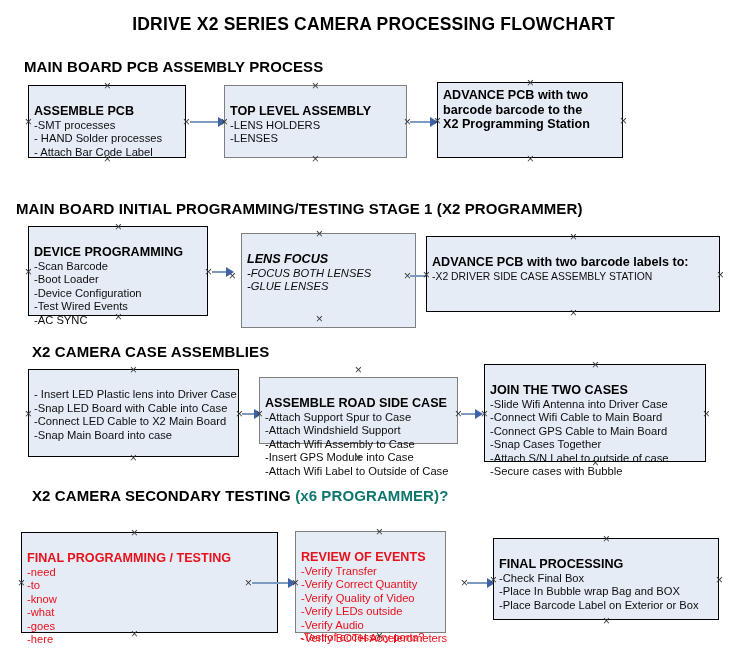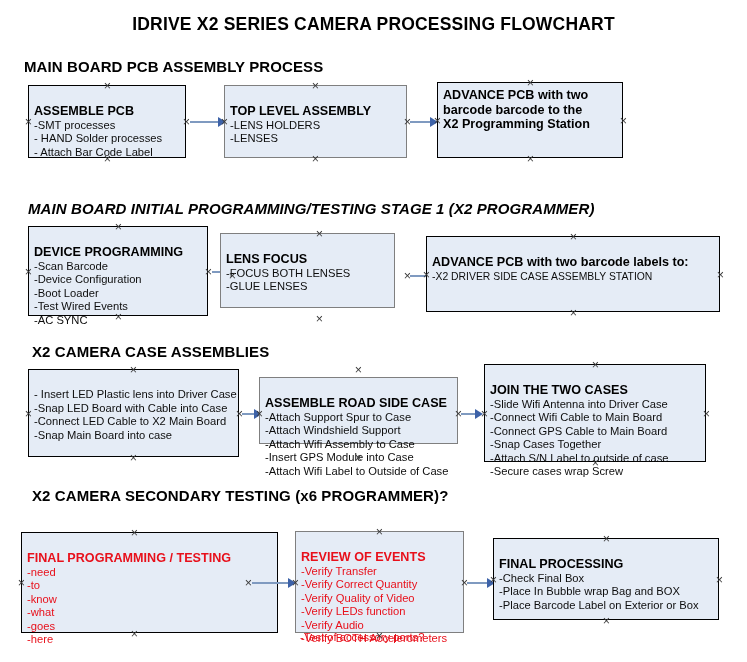--- a/index.html
+++ b/index.html
@@ -19,21 +19,21 @@
     left:0;top:14px;width:747px;
     text-align:center;
     font-size:17.5px;font-weight:bold;color:#000;
     letter-spacing:.2px;
   }
   .section-title{
     position:absolute;
     font-size:15px;font-weight:bold;color:#000;
     white-space:nowrap;letter-spacing:.1px;
   }
-  .section-title .accent{color:#000000;}
+  .section-title .accent{color:#0f766e;}
 
   
   .box{
     position:absolute;
     background:#e5ecf6;
     box-sizing:border-box;
     padding:18px 4px 2px 5px;
   }
   .box.black{border:1.4px solid #000000;}
   .box.gray {border:1.7px solid #7f7f7f;}
@@ -124,43 +124,43 @@
   <div class="box black" style="left:437px;top:82px;width:186px;height:76px;padding-top:5px;">
     <div class="hd">ADVANCE PCB with two</div>
     <div class="hd">barcode barcode to the</div>
     <div class="hd"> X2 Programming Station</div>
   </div>
   <div class="hx" style="left:526px;top:78px;"></div>
   <div class="hx" style="left:526px;top:154px;"></div>
   <div class="hx" style="left:433px;top:116px;"></div>
   <div class="hx" style="left:619px;top:116px;"></div>
 
-  <div class="section-title" style="left:28px;top:200px;font-style:italic;">
+  <div class="section-title" style="left:16px;top:200px;">
     <span>MAIN BOARD INITIAL PROGRAMMING/TESTING STAGE 1 (X2 PROGRAMMER)</span>
   </div>
 
   <div class="box black" style="left:28px;top:226px;width:180px;height:90px;">
     <div class="hd">DEVICE PROGRAMMING</div>
     <div class="li">-Scan Barcode</div>
+    <div class="li">-Boot Loader</div>
     <div class="li">-Device Configuration</div>
-    <div class="li">-Boot Loader</div>
     <div class="li">-Test Wired Events</div>
     <div class="li">-AC SYNC</div>
   </div>
   <div class="hx" style="left:114px;top:222px;"></div>
   <div class="hx" style="left:114px;top:312px;"></div>
   <div class="hx" style="left:24px;top:267px;"></div>
   <div class="hx" style="left:204px;top:267px;"></div>
 
   <div class="conn" style="left:212px;top:267px;width:22px;">
     <div class="shaft"></div>
     <div class="head"></div>
   </div>
 
-  <div class="box gray" style="left:220px;top:233px;width:175px;height:75px;">
+  <div class="box gray" style="left:241px;top:233px;width:175px;height:95px;font-style:italic;">
     <div class="hd">LENS FOCUS</div>
     <div class="li">-FOCUS BOTH LENSES</div>
     <div class="li">-GLUE LENSES</div>
   </div>
   <div class="hx" style="left:315px;top:229px;"></div>
   <div class="hx" style="left:315px;top:314px;"></div>
   <div class="hx" style="left:228px;top:271px;"></div>
   <div class="hx" style="left:403px;top:271px;"></div>
 
   <div class="conn" style="left:410px;top:271px;width:24px;">
@@ -215,21 +215,21 @@
     <div class="head"></div>
   </div>
 
   <div class="box black" style="left:484px;top:364px;width:222px;height:98px;">
     <div class="hd">JOIN THE TWO CASES</div>
     <div class="li">-Slide Wifi Antenna into Driver Case</div>
     <div class="li">-Connect Wifi Cable to Main Board</div>
     <div class="li">-Connect GPS Cable to Main Board</div>
     <div class="li">-Snap Cases Together</div>
     <div class="li">-Attach S/N Label to outside of case</div>
-    <div class="li">-Secure cases wrap Screw</div>
+    <div class="li">-Secure cases with Bubble</div>
   </div>
   <div class="hx" style="left:591px;top:360px;"></div>
   <div class="hx" style="left:591px;top:458px;"></div>
   <div class="hx" style="left:480px;top:409px;"></div>
   <div class="hx" style="left:702px;top:409px;"></div>
 
   <div class="section-title" style="left:32px;top:487px;">
     <span>X2 CAMERA SECONDARY TESTING </span><span class="accent">(x6 PROGRAMMER)?</span>
   </div>
 
@@ -245,26 +245,26 @@
   <div class="hx" style="left:130px;top:528px;"></div>
   <div class="hx" style="left:130px;top:629px;"></div>
   <div class="hx" style="left:17px;top:578px;"></div>
   <div class="hx" style="left:244px;top:578px;"></div>
 
   <div class="conn" style="left:252px;top:578px;width:44px;">
     <div class="shaft"></div>
     <div class="head"></div>
   </div>
 
-  <div class="box gray" style="left:295px;top:531px;width:169px;height:102px;">
+  <div class="box gray" style="left:295px;top:531px;width:151px;height:102px;">
     <div class="hd red">REVIEW OF EVENTS</div>
     <div class="li red">-Verify Transfer</div>
     <div class="li red">-Verify Correct Quantity</div>
     <div class="li red">-Verify Quality of Video</div>
-    <div class="li red">-Verify LEDs function</div>
+    <div class="li red">-Verify LEDs outside</div>
     <div class="li red">-Verify Audio</div>
     <div class="li red">-Verify BOTH Accelerometers</div>
   </div>
   <div class="overflow-li" style="left:300px;top:631px;">-Test of accessory ports?</div>
   <div class="hx" style="left:375px;top:527px;"></div>
   <div class="hx" style="left:375px;top:631px;"></div>
   <div class="hx" style="left:291px;top:578px;"></div>
   <div class="hx" style="left:460px;top:578px;"></div>
 
   <div class="conn" style="left:467px;top:578px;width:28px;">

